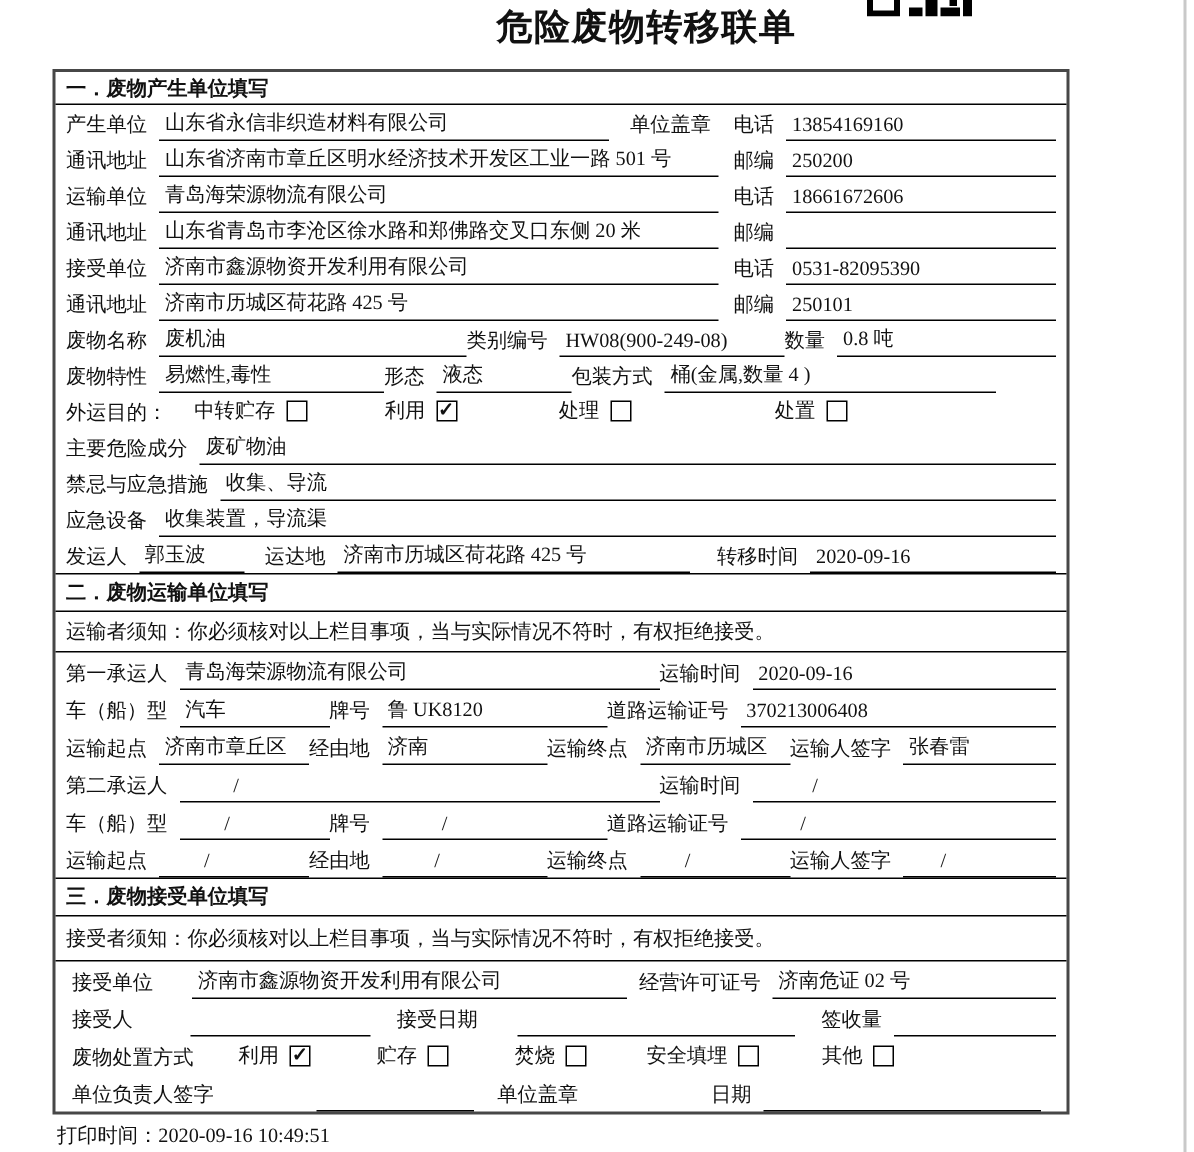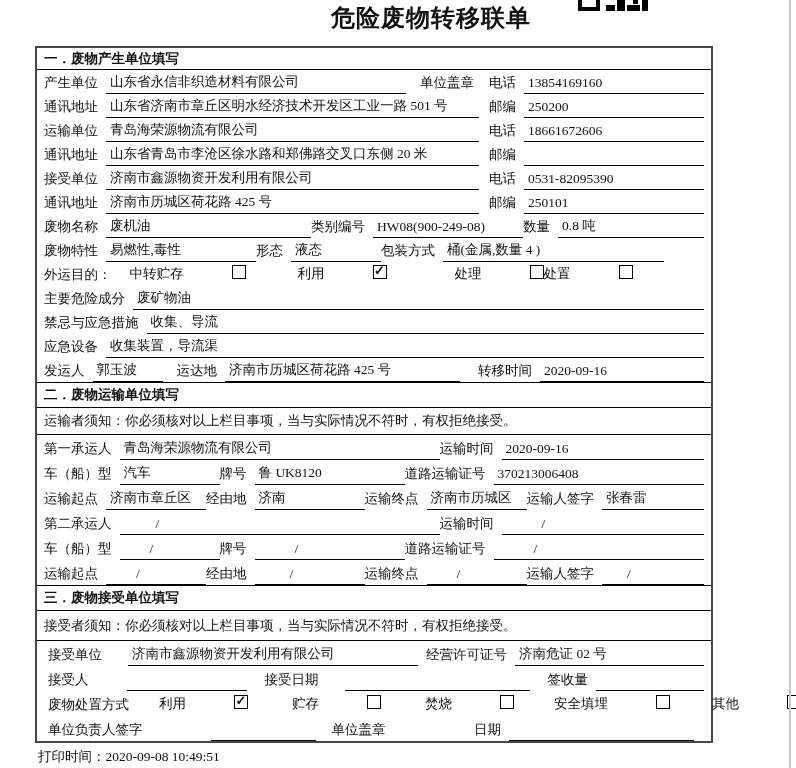--- a/index.html
+++ b/index.html
@@ -20,21 +20,21 @@
   .row{display:flex;align-items:flex-end;padding:0 7px;height:24px;font-size:13.5px;
        box-sizing:border-box;}
   .sec2 .row,.sec3 .row{height:25px;}
   .row.notice{height:27px;border-bottom:1.5px solid #000;align-items:center;padding-bottom:0;}
   .sec3 .row.notice{height:30px;}
   .lbl{white-space:nowrap;margin-right:8px;padding-bottom:2px;flex:none;}
   .val{border-bottom:1px solid #000;padding:0 4px 2px;white-space:nowrap;overflow:hidden;
        flex:none;box-sizing:border-box;min-height:17px;}
   .val.flex{flex:1;}
   .gap{flex:1;}
-  .chk-item{display:flex;align-items:flex-start;padding-bottom:3px;flex:none;gap:41px;}
+  .chk-item{display:flex;align-items:center;padding-bottom:3px;flex:none;}
   .chk-item .chk-label{white-space:nowrap;}
   .box{display:inline-block;width:12px;height:12px;border:1.2px solid #000;margin-left:7px;
        position:relative;flex:none;}
   .box.checked::after{content:"✓";position:absolute;left:0.5px;top:-3px;font-size:13px;
        font-weight:bold;}
   .doc-footer{margin-left:38px;margin-top:5px;font-size:13.5px;white-space:nowrap;}
 </style>
 </head>
 <body>
 
@@ -115,21 +115,21 @@
           <span class="box"></span>
         </span>
         <span class="chk-item" style="margin-left: 52px;">
           <span class="chk-label">利用</span>
           <span class="box checked"></span>
         </span>
         <span class="chk-item" style="margin-left: 68px;">
           <span class="chk-label">处理</span>
           <span class="box"></span>
         </span>
-        <span class="chk-item" style="">
+        <span class="chk-item" style="margin-left: 96px;">
           <span class="chk-label">处置</span>
           <span class="box"></span>
         </span>
       </div>
       <div class="row">
         <span class="lbl">主要危险成分</span>
         <span class="val flex">废矿物油</span>
       </div>
       <div class="row">
         <span class="lbl">禁忌与应急措施</span>
@@ -248,15 +248,15 @@
         <span class="lbl" style="margin-left: 4px;">单位负责人签字</span>
         <span class="val" style="width: 105px; margin-left: 60px;"></span>
         <span class="lbl" style="margin-left: 16px;">单位盖章</span>
         <span class="gap"></span>
         <span class="lbl">日期</span>
         <span class="val" style="width: 185px; margin-right: 10px;"></span>
       </div>
     </div>
   </div>
 
-<div class="doc-footer"><span>打印时间：</span><span>2020-09-08 10:49:51</span></div>
+<div class="doc-footer"><span>打印时间：</span><span>2020-09-16 10:49:51</span></div>
 
 <div class="page-edge"></div>
 
 </body></html>

